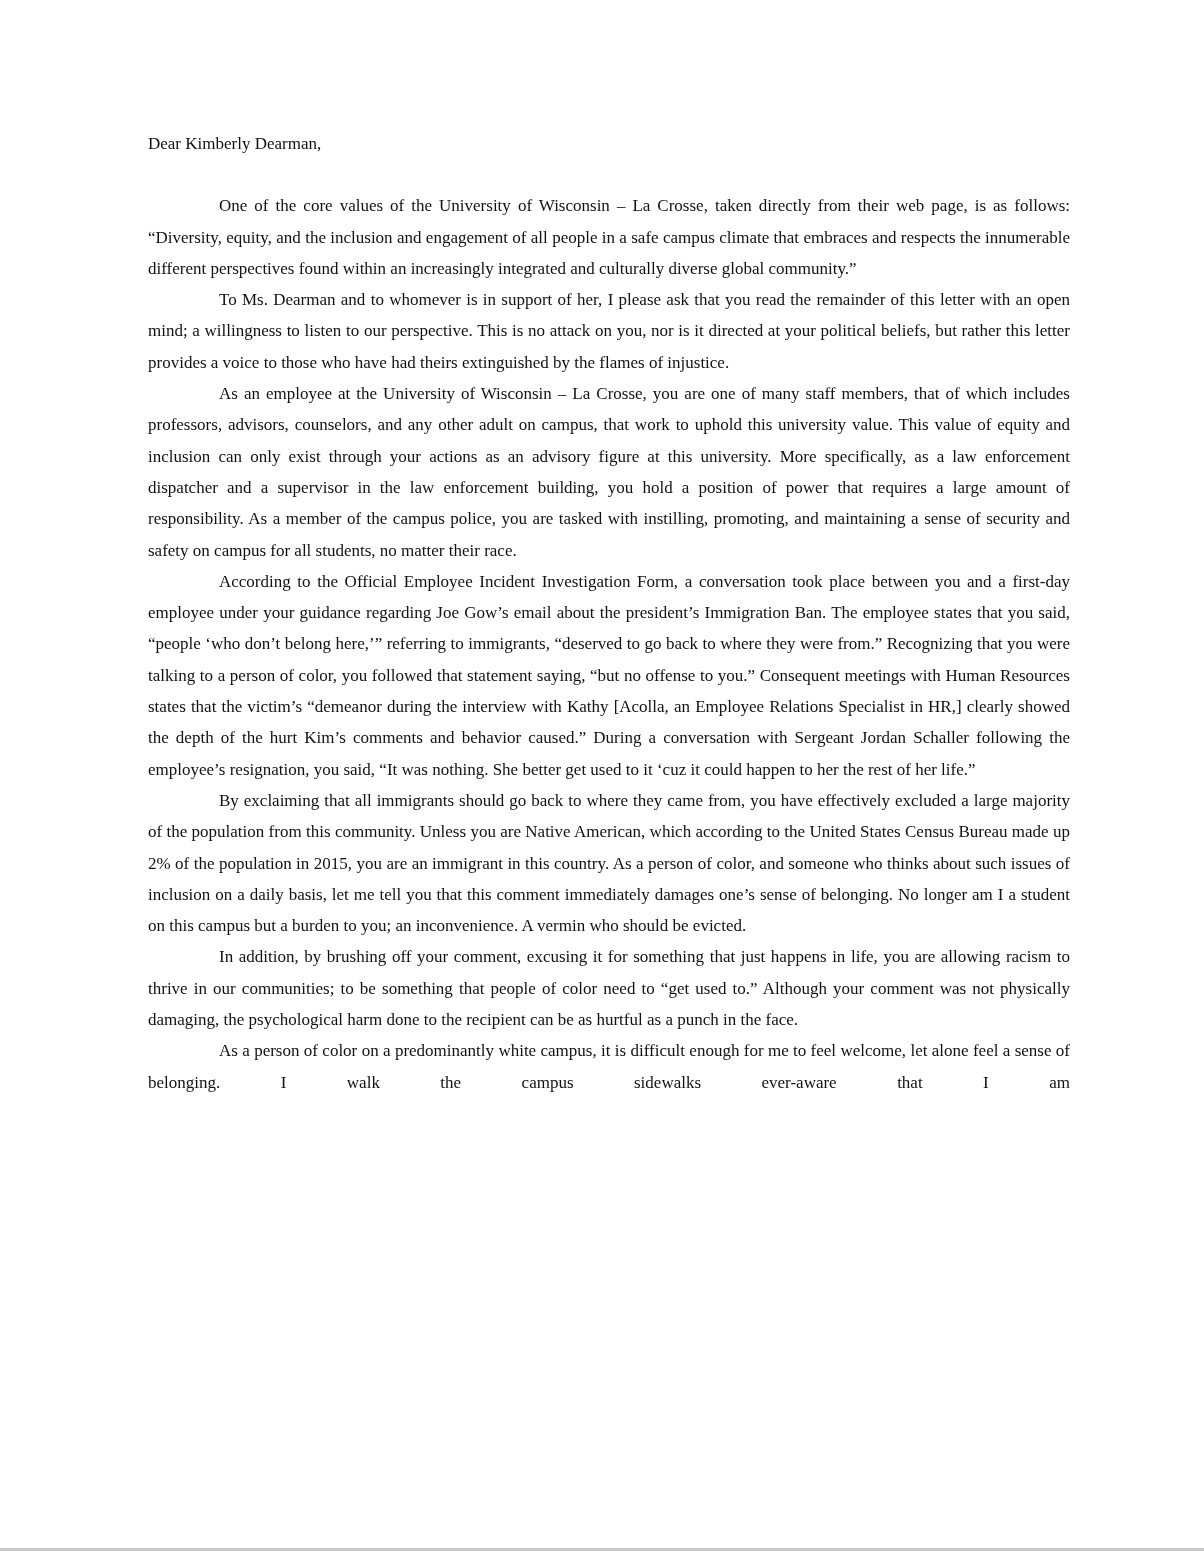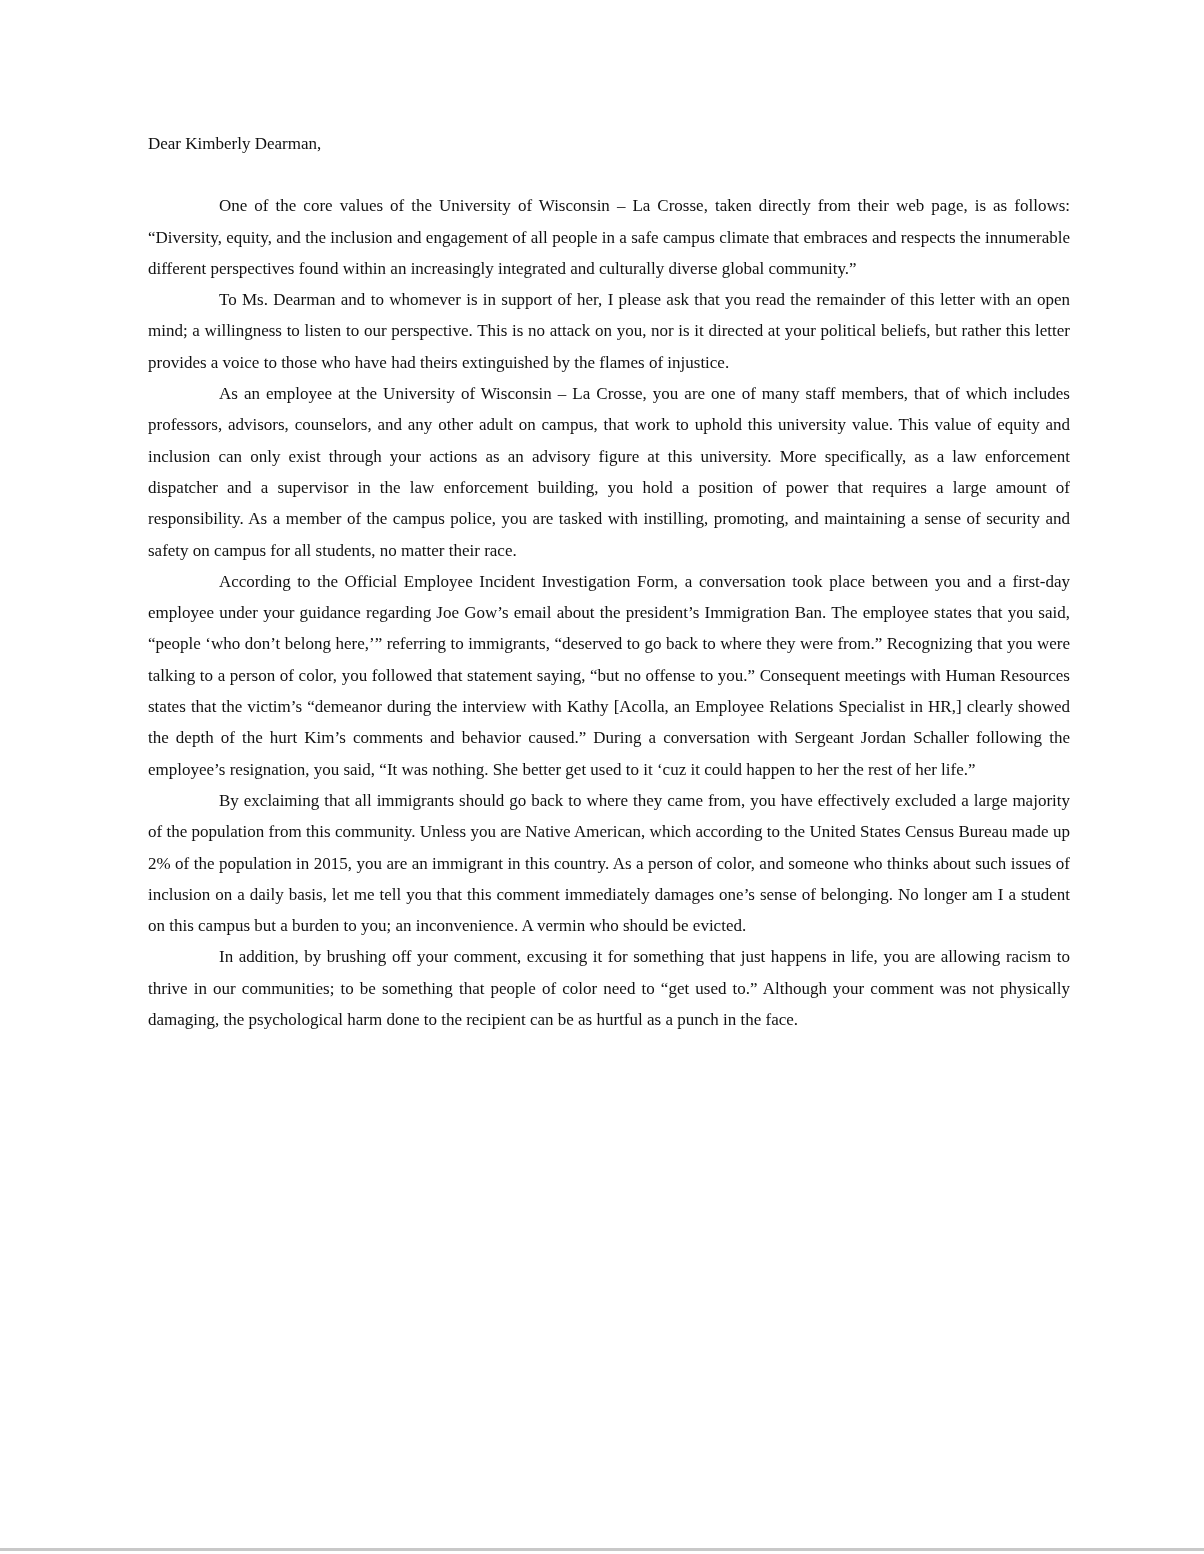--- a/index.html
+++ b/index.html
@@ -57,15 +57,16 @@
 
 <div class="page">
   <div class="letter">
     <p class="salutation">Dear Kimberly Dearman,</p>
     <p class="para">One of the core values of the University of Wisconsin – La Crosse, taken directly from their web page, is as follows: “Diversity, equity, and the inclusion and engagement of all people in a safe campus climate that embraces and respects the innumerable different perspectives found within an increasingly integrated and culturally diverse global community.”</p>
     <p class="para">To Ms. Dearman and to whomever is in support of her, I please ask that you read the remainder of this letter with an open mind; a willingness to listen to our perspective. This is no attack on you, nor is it directed at your political beliefs, but rather this letter provides a voice to those who have had theirs extinguished by the flames of injustice.</p>
     <p class="para">As an employee at the University of Wisconsin – La Crosse, you are one of many staff members, that of which includes professors, advisors, counselors, and any other adult on campus, that work to uphold this university value. This value of equity and inclusion can only exist through your actions as an advisory figure at this university. More specifically, as a law enforcement dispatcher and a supervisor in the law enforcement building, you hold a position of power that requires a large amount of responsibility. As a member of the campus police, you are tasked with instilling, promoting, and maintaining a sense of security and safety on campus for all students, no matter their race.</p>
     <p class="para">According to the Official Employee Incident Investigation Form, a conversation took place between you and a first-day employee under your guidance regarding Joe Gow’s email about the president’s Immigration Ban. The employee states that you said, “people ‘who don’t belong here,’” referring to immigrants, “deserved to go back to where they were from.” Recognizing that you were talking to a person of color, you followed that statement saying, “but no offense to you.” Consequent meetings with Human Resources states that the victim’s “demeanor during the interview with Kathy [Acolla, an Employee Relations Specialist in HR,] clearly showed the depth of the hurt Kim’s comments and behavior caused.” During a conversation with Sergeant Jordan Schaller following the employee’s resignation, you said, “It was nothing. She better get used to it ‘cuz it could happen to her the rest of her life.”</p>
     <p class="para">By exclaiming that all immigrants should go back to where they came from, you have effectively excluded a large majority of the population from this community. Unless you are Native American, which according to the United States Census Bureau made up 2% of the population in 2015, you are an immigrant in this country. As a person of color, and someone who thinks about such issues of inclusion on a daily basis, let me tell you that this comment immediately damages one’s sense of belonging. No longer am I a student on this campus but a burden to you; an inconvenience. A vermin who should be evicted.</p>
     <p class="para">In addition, by brushing off your comment, excusing it for something that just happens in life, you are allowing racism to thrive in our communities; to be something that people of color need to “get used to.” Although your comment was not physically damaging, the psychological harm done to the recipient can be as hurtful as a punch in the face.</p>
+    <p class="para last-line-open">As a person of color on a predominantly white campus, it is difficult enough for me to feel welcome, let alone feel a sense of belonging. I walk the campus sidewalks ever-aware that I am</p>
   </div>
   <div class="page-edge"></div>
 </div>
 
 </body></html>

